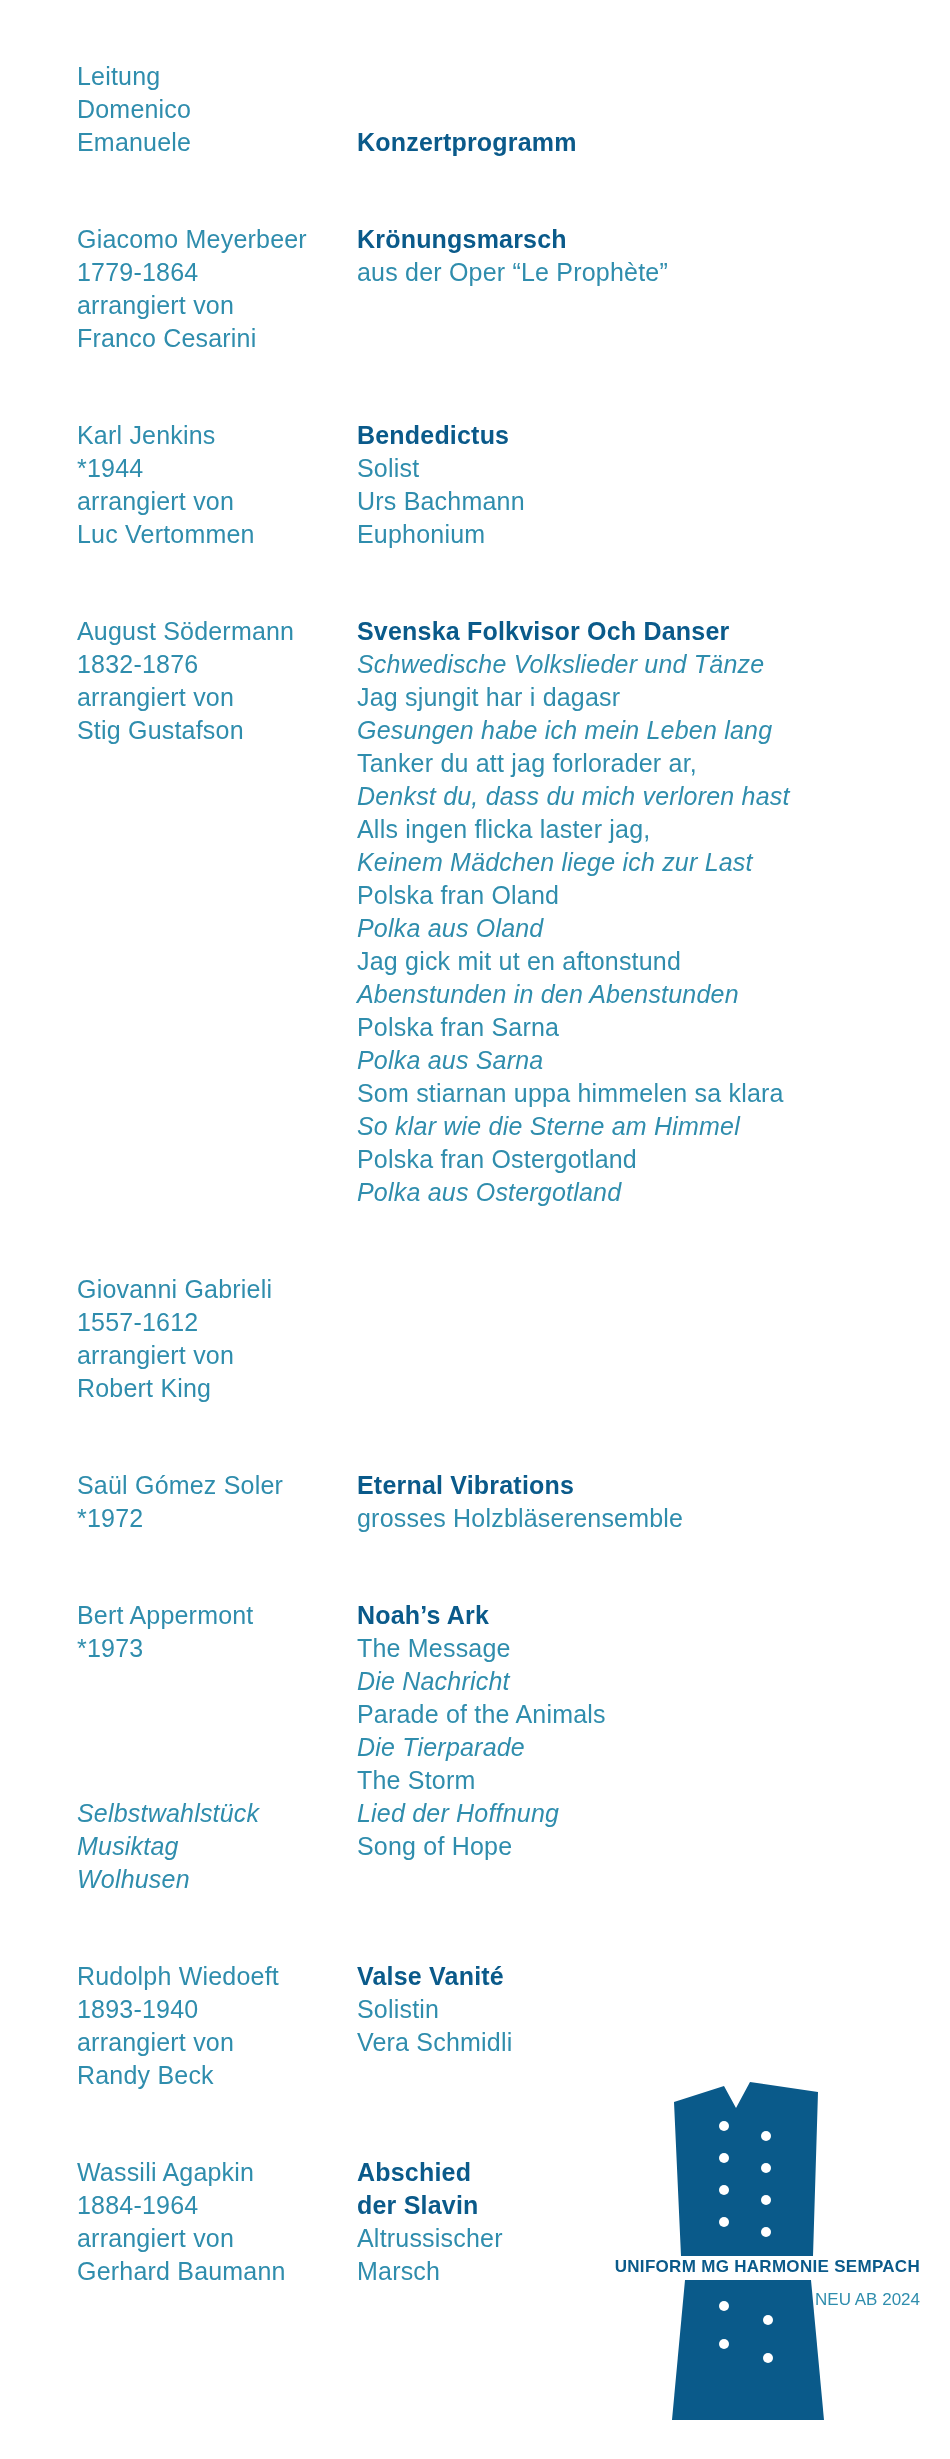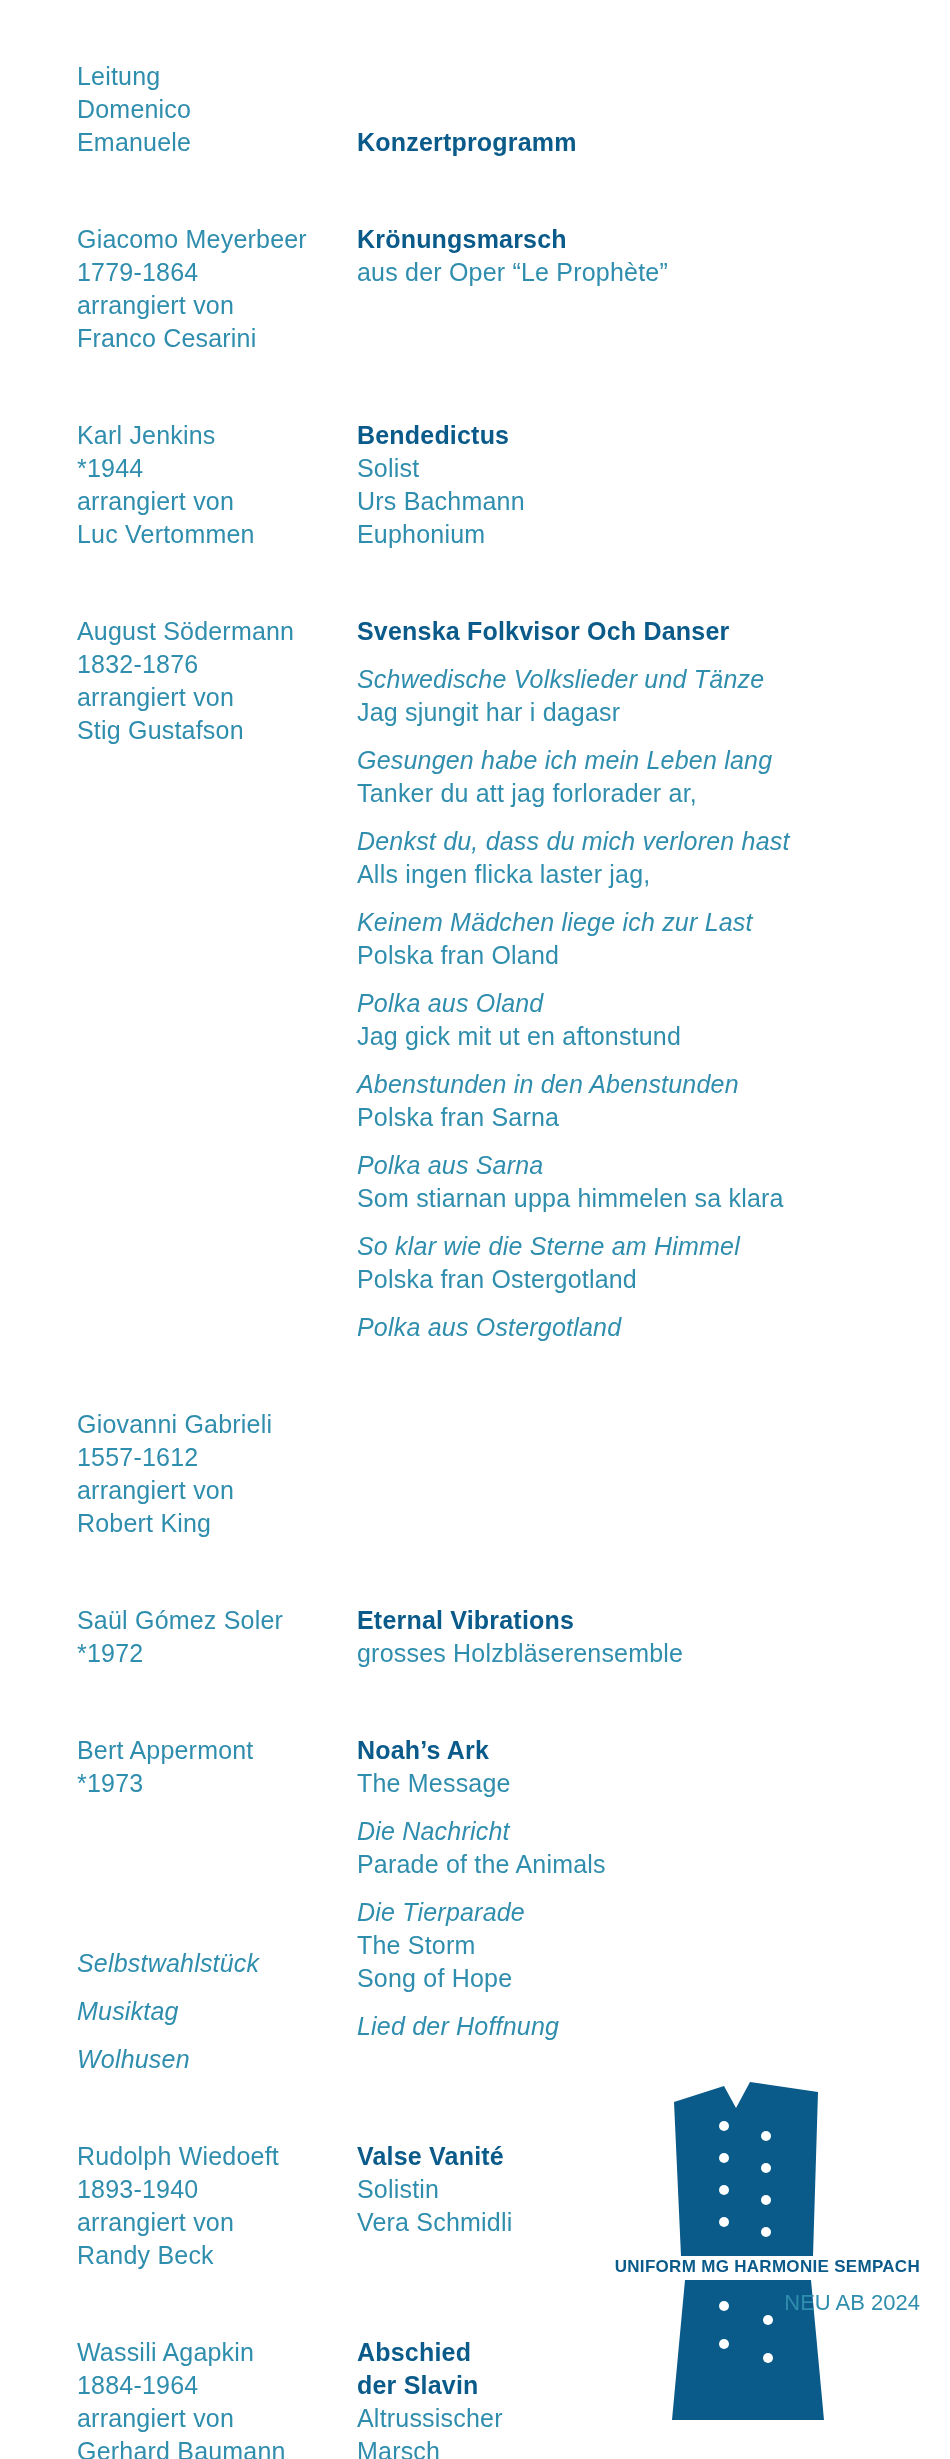--- a/index.html
+++ b/index.html
@@ -35,21 +35,21 @@
     font-size: 25px;
     line-height: 33px;
     color: var(--text-teal, #2F8DAD);
     letter-spacing: 0.2px;
     white-space: nowrap;
   }
   .line.bold {
     font-weight: bold;
     color: var(--accent-dark, #0A5A8A);
   }
-  .line.italic { font-style: italic; margin-top: 15px; }
+  .line.italic { font-style: italic; }
   .footer {
     position: absolute;
     top: 2080px;
     left: 600px;
     width: 320px;
     height: 350px;
   }
   .vest {
     position: absolute;
     top: 0;
@@ -68,21 +68,21 @@
     font-weight: bold;
     letter-spacing: 0.3px;
     color: var(--accent-dark, #0A5A8A);
     white-space: nowrap;
   }
   .uniform-sublabel {
     position: absolute;
     top: 210px;
     right: 0;
     text-align: right;
-    font-size: 22px;
+    font-size: 17px;
     color: var(--text-teal, #2F8DAD);
     white-space: nowrap;
   }
 </style>
 </head>
 <body>
 
 <div class="program">
     <div class="section">
       <div class="col-left">
@@ -180,22 +180,22 @@
         <div class="line italic">Musiktag</div>
         <div class="line italic">Wolhusen</div>
       </div>
       <div class="col-right">
         <div class="line bold">Noah’s Ark</div>
         <div class="line">The Message</div>
         <div class="line italic">Die Nachricht</div>
         <div class="line">Parade of the Animals</div>
         <div class="line italic">Die Tierparade</div>
         <div class="line">The Storm</div>
+        <div class="line italic">Lied der Hoffnung</div>
         <div class="line">Song of Hope</div>
-        <div class="line italic">Lied der Hoffnung</div>
       </div>
     </div>
     <div class="section">
       <div class="col-left">
         <div class="line">Rudolph Wiedoeft</div>
         <div class="line">1893-1940</div>
         <div class="line">arrangiert von</div>
         <div class="line">Randy Beck</div>
       </div>
       <div class="col-right">

